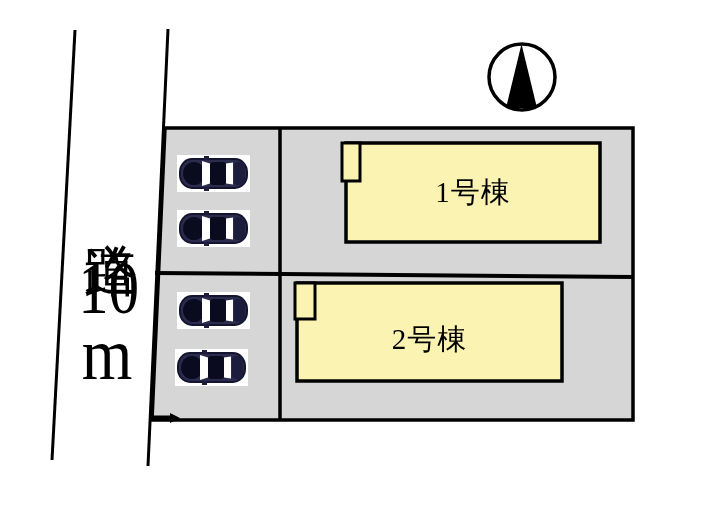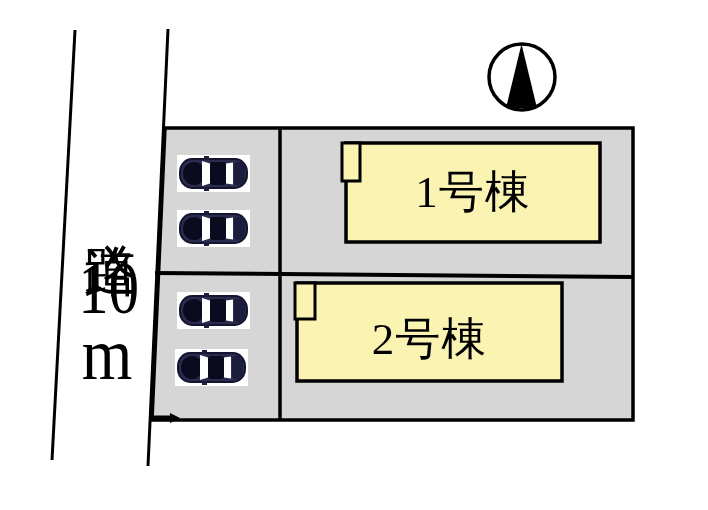--- a/index.html
+++ b/index.html
@@ -24,21 +24,21 @@
     font-size:74px;line-height:1;text-align:center;
     transform:scaleX(0.82);
   }
   .road-unit{
     left:72px;top:317px;width:70px;
     font-size:74px;line-height:1;text-align:center;
     transform:scaleX(0.88);
   }
   .building-label{
     display:flex;align-items:center;justify-content:center;
-    font-size:45px;line-height:1;letter-spacing:1px;
+    font-size:29px;line-height:1;letter-spacing:1px;
   }
   .building-label.b1{left:346px;top:143px;width:254px;height:99px;}
   .building-label.b2{left:297px;top:283px;width:265px;height:112px;border-radius:18px;}
 </style>
 </head>
 <body>
 
 <div class="canvas">
 
   <svg class="plan-svg" width="708" height="510" viewBox="0 0 708 510">

